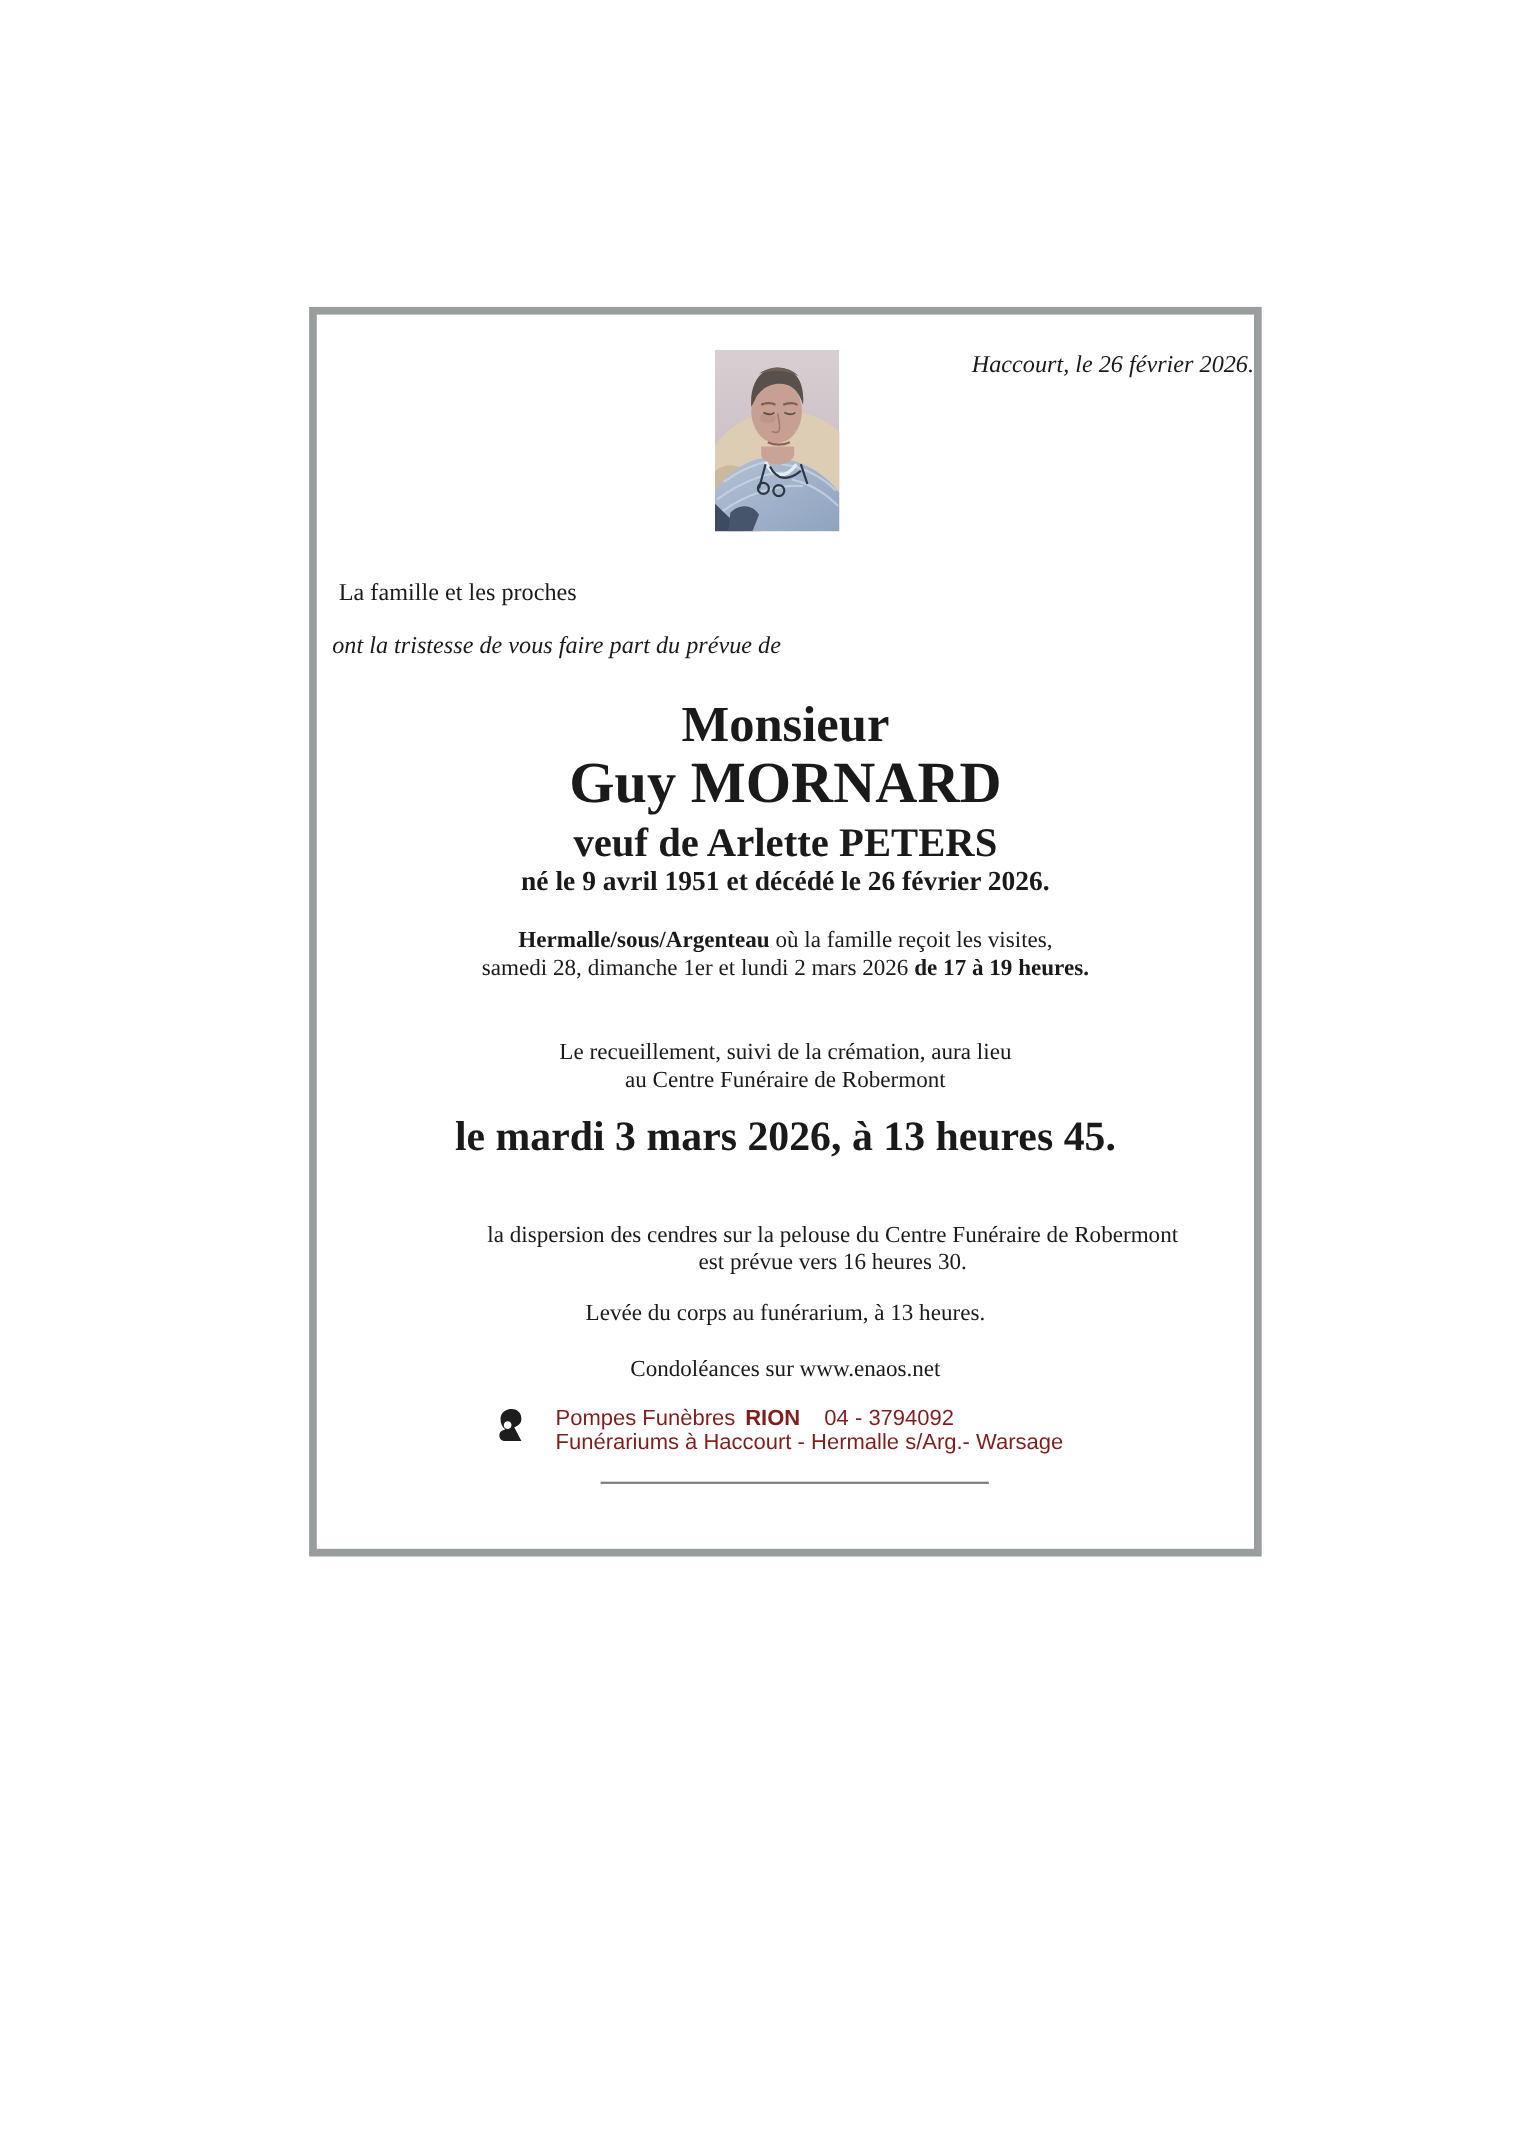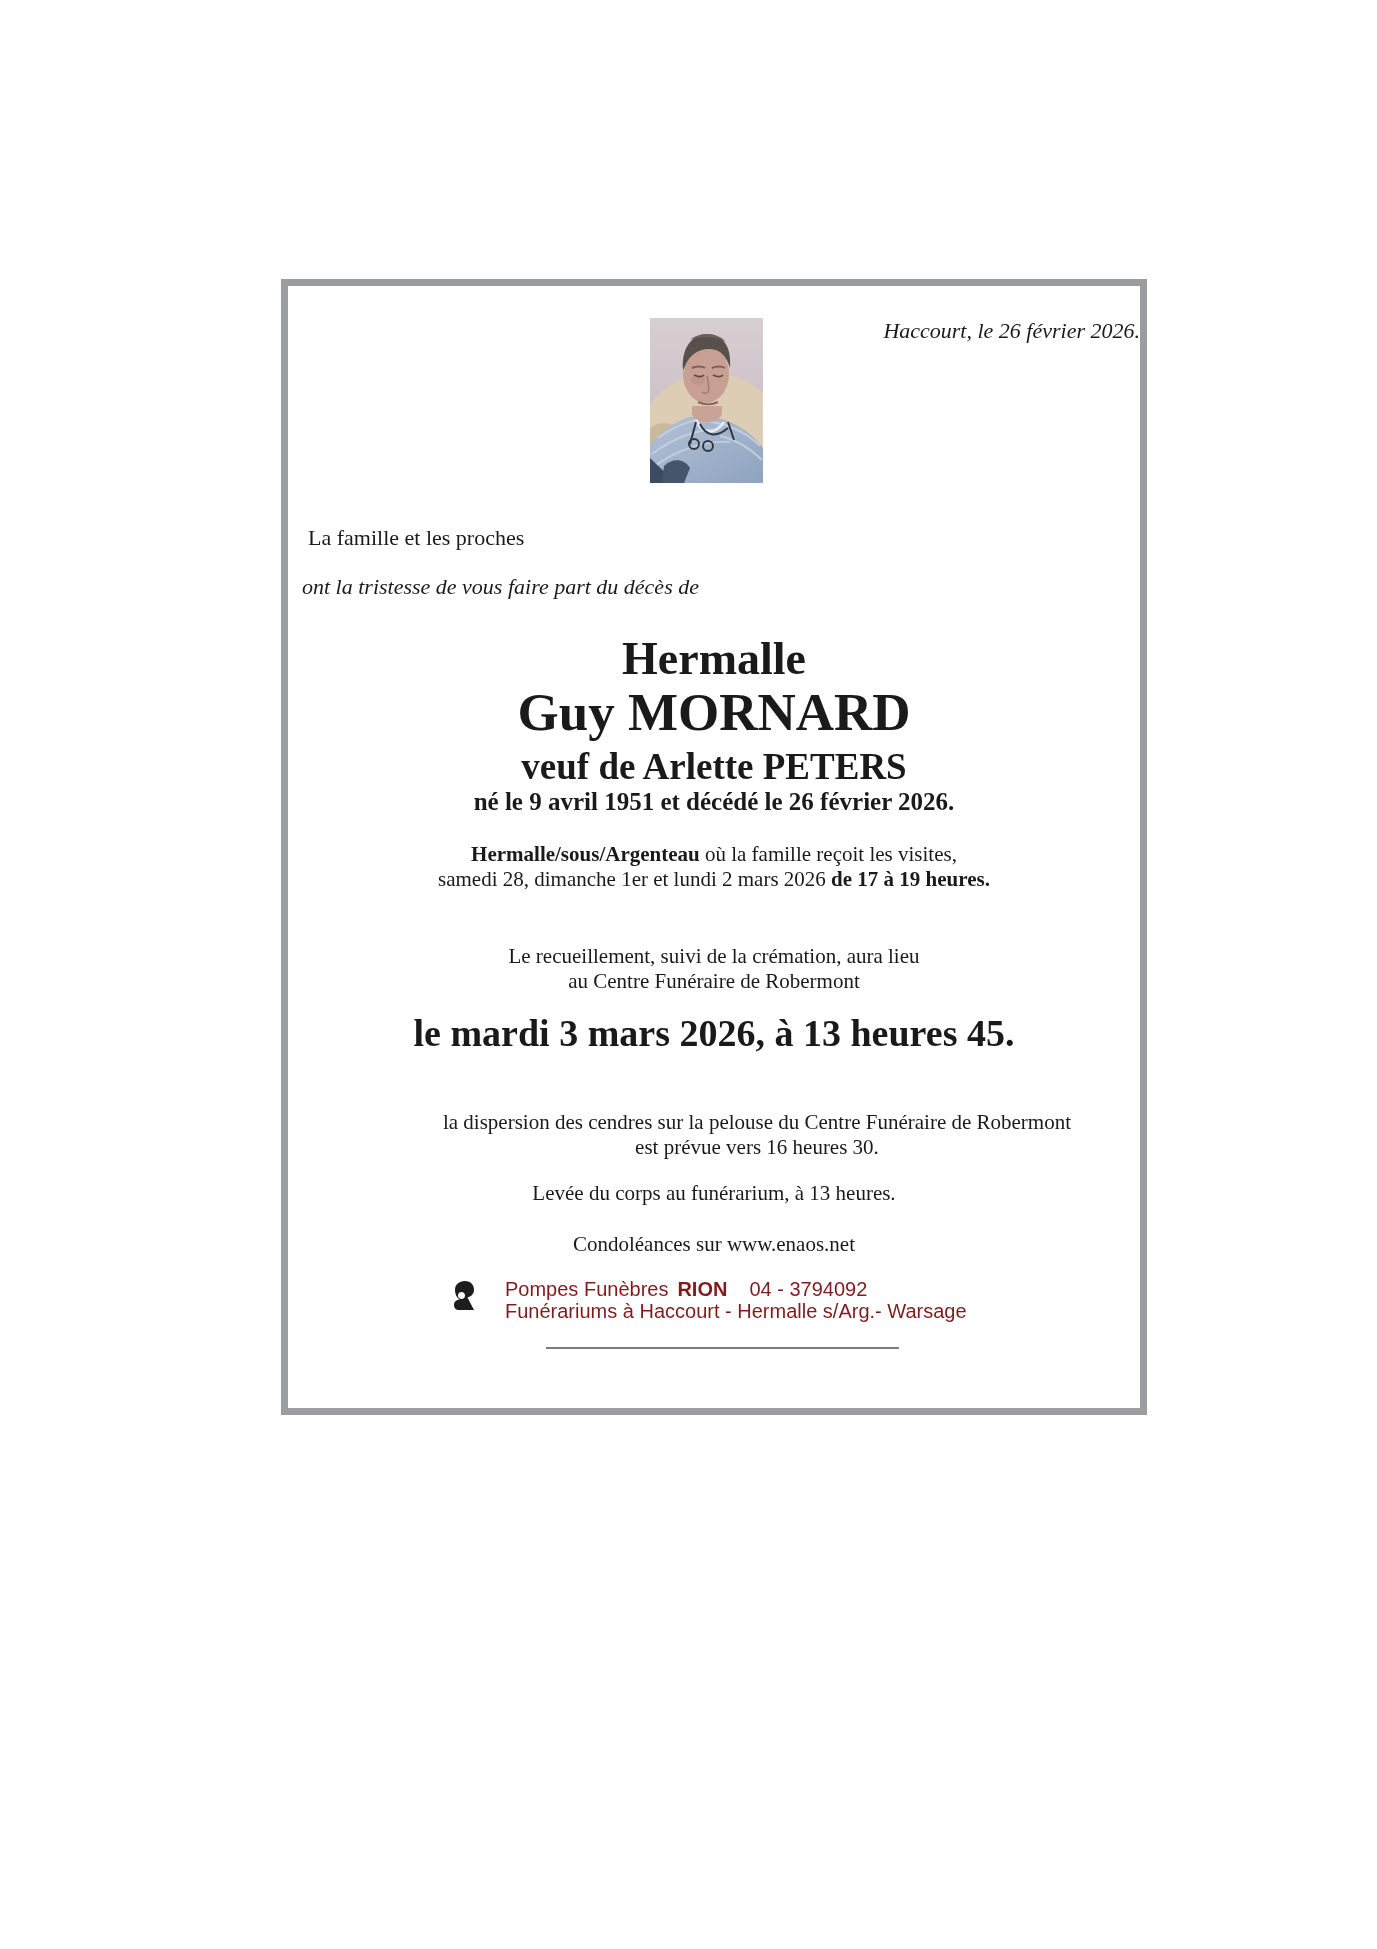--- a/index.html
+++ b/index.html
@@ -65,23 +65,23 @@
       <path d="M44,57 C48,59 52,59 54,57 M63,57 C67,59 71,59 73,57" stroke="#5f4a42" stroke-width="1.6" fill="none"></path>
       <path d="M57,58 C58,64 60,70 58,74 C56,76 53,75 52,74" stroke="#a47c6f" stroke-width="1.5" fill="none"></path>
       <path d="M48,84 C54,87 62,87 68,84" stroke="#8d6357" stroke-width="2" fill="none"></path>
       <path d="M46,102 C52,116 64,118 74,104" stroke="#e6ecf4" stroke-width="3" fill="none"></path>
       <path d="M50,106 C56,118 66,120 78,110 M46,104 L40,126 M78,104 L84,122" stroke="#2e3744" stroke-width="2" fill="none"></path>
       <circle cx="44" cy="126" r="5" fill="none" stroke="#2e3744" stroke-width="2"></circle>
       <circle cx="58" cy="128" r="5" fill="none" stroke="#2e3744" stroke-width="2"></circle>
     </svg>
 
     <div class="abs famille">La famille et les proches</div>
-    <div class="abs tristesse">ont la tristesse de vous faire part du décès de</div>
+    <div class="abs tristesse">ont la tristesse de vous faire part du prévue de</div>
 
-    <div class="abs center monsieur">Hermalle</div>
+    <div class="abs center monsieur">Monsieur</div>
     <div class="abs center name">Guy MORNARD</div>
     <div class="abs center veuf">veuf de Arlette PETERS</div>
     <div class="abs center birthdeath">né le 9 avril 1951 et décédé le 26 février 2026.</div>
 
     <div class="abs center para visitation">
       <div><b>Hermalle/sous/Argenteau</b><span> où la famille reçoit les visites,</span></div>
       <div><span>samedi 28, dimanche 1er et lundi 2 mars 2026 </span><b>de 17 à 19 heures.</b></div>
     </div>
 
     <div class="abs center para ceremony">

